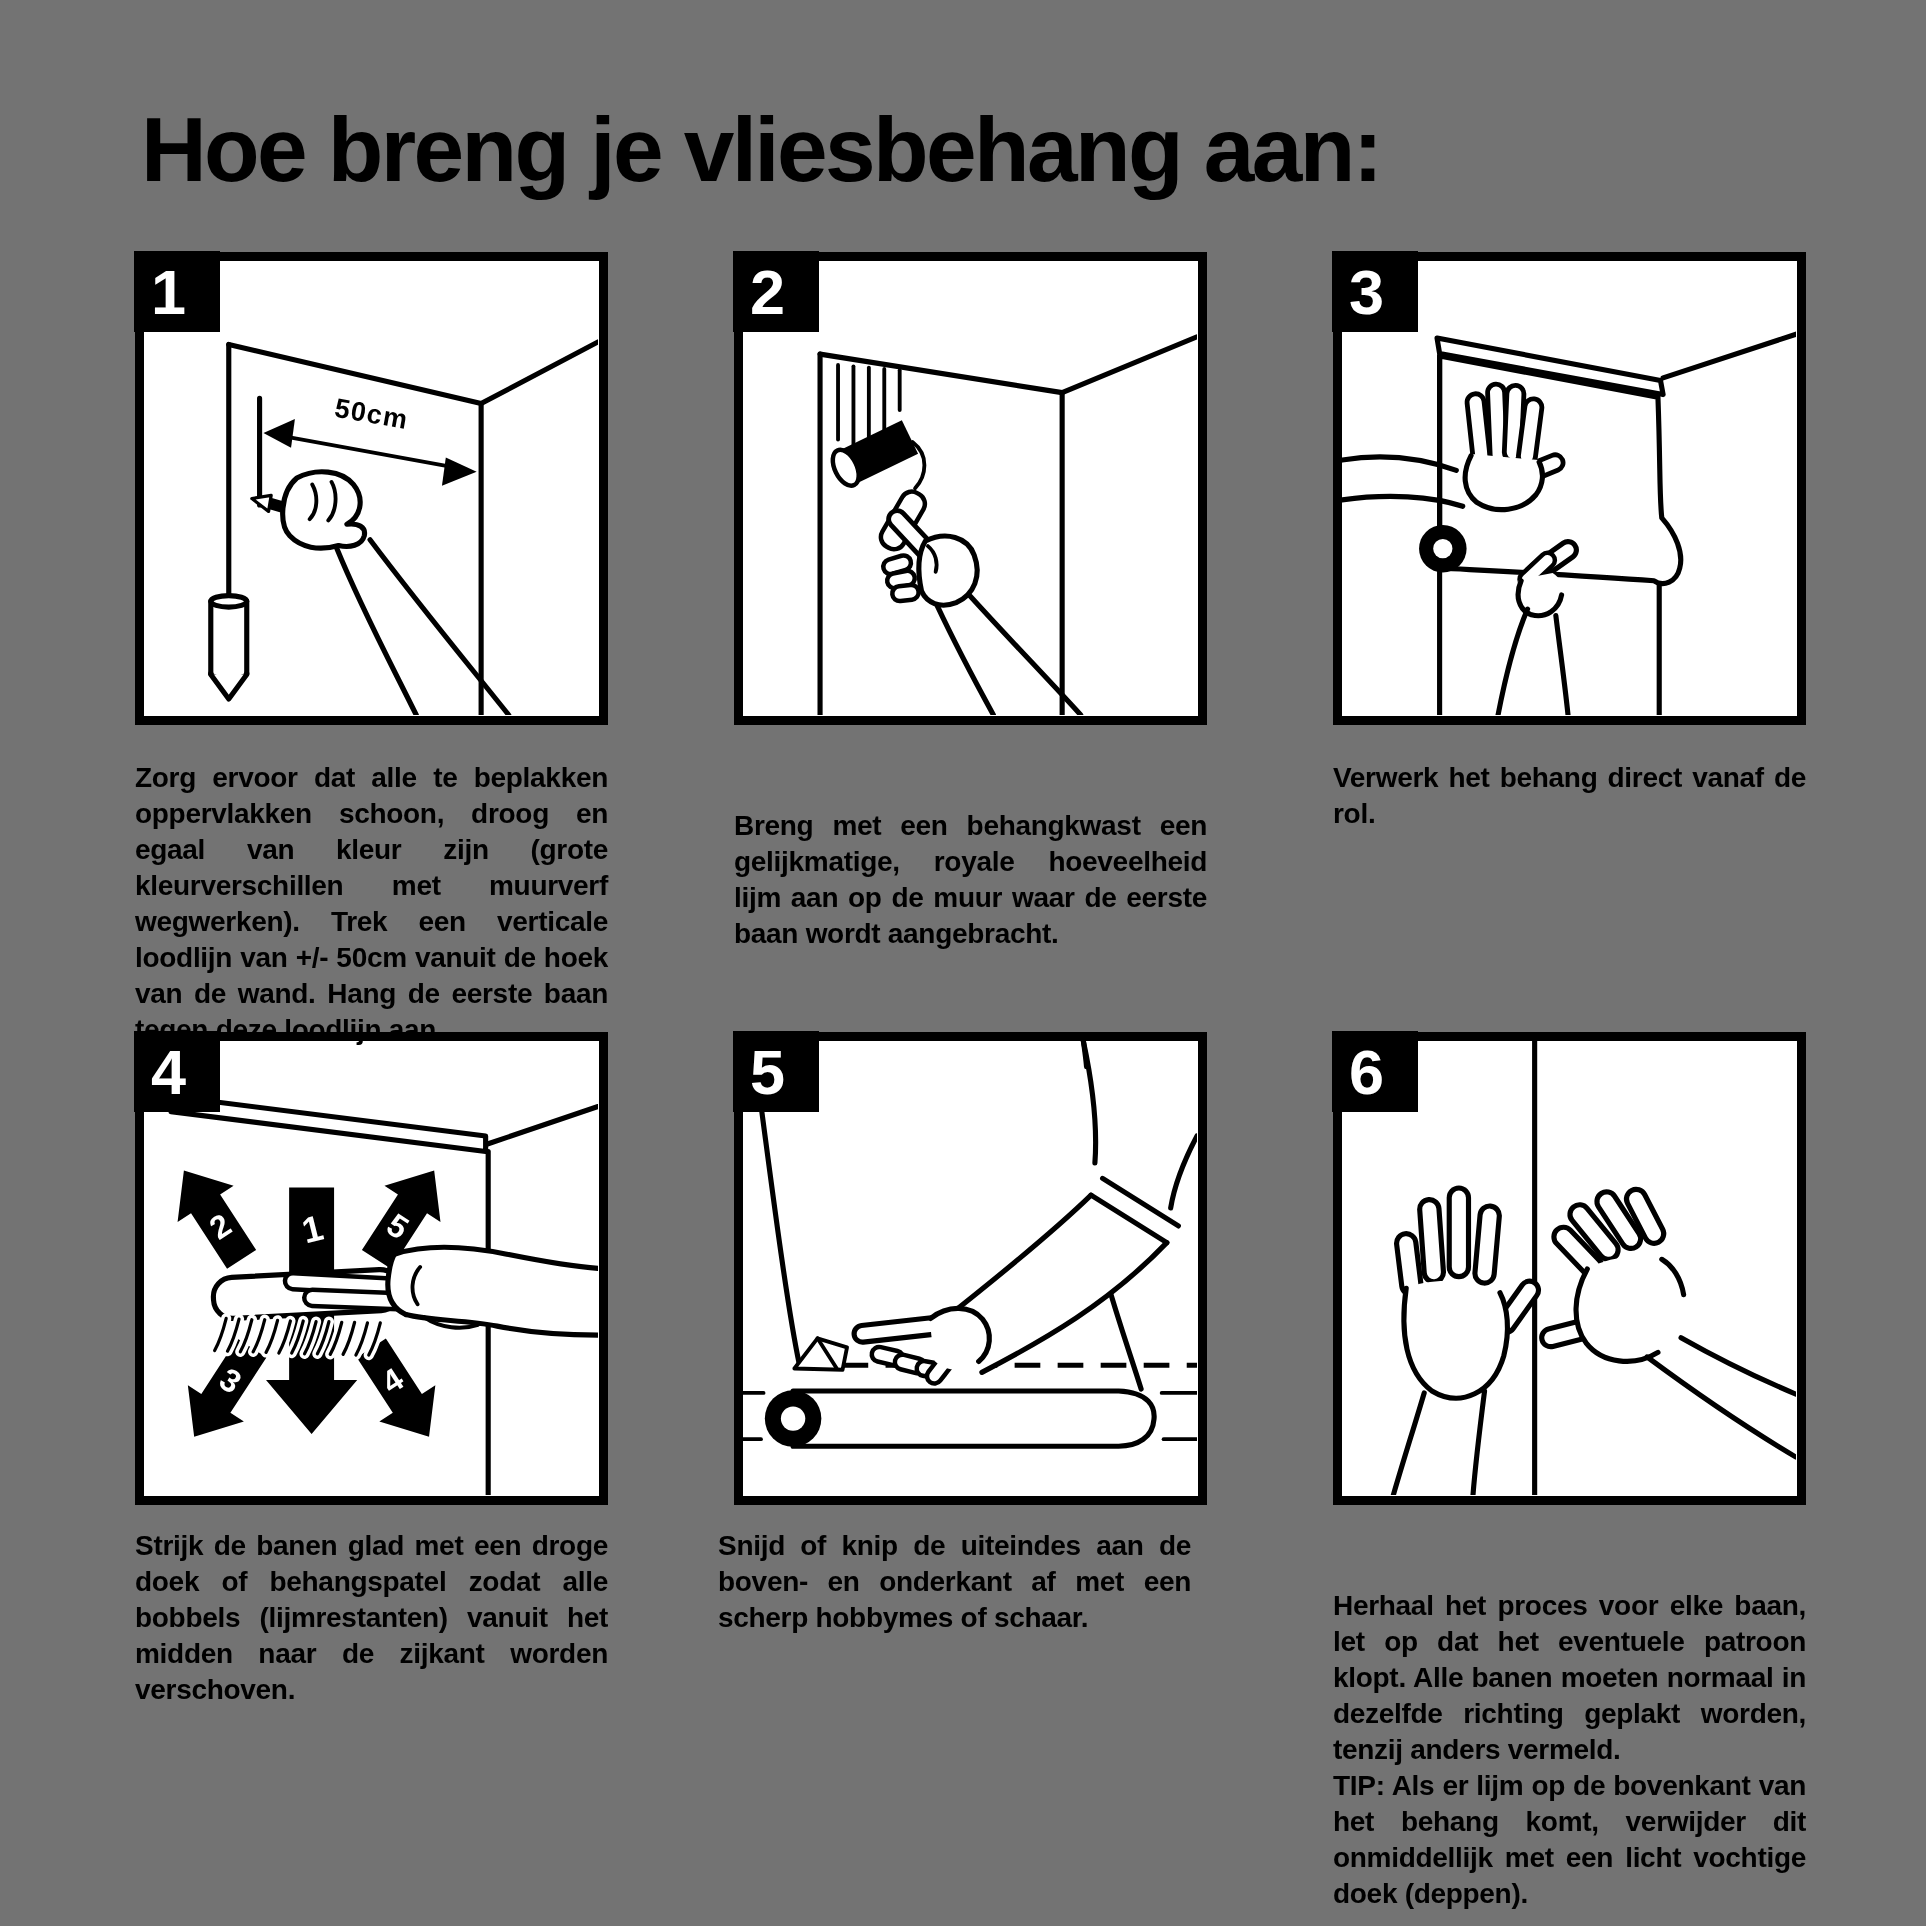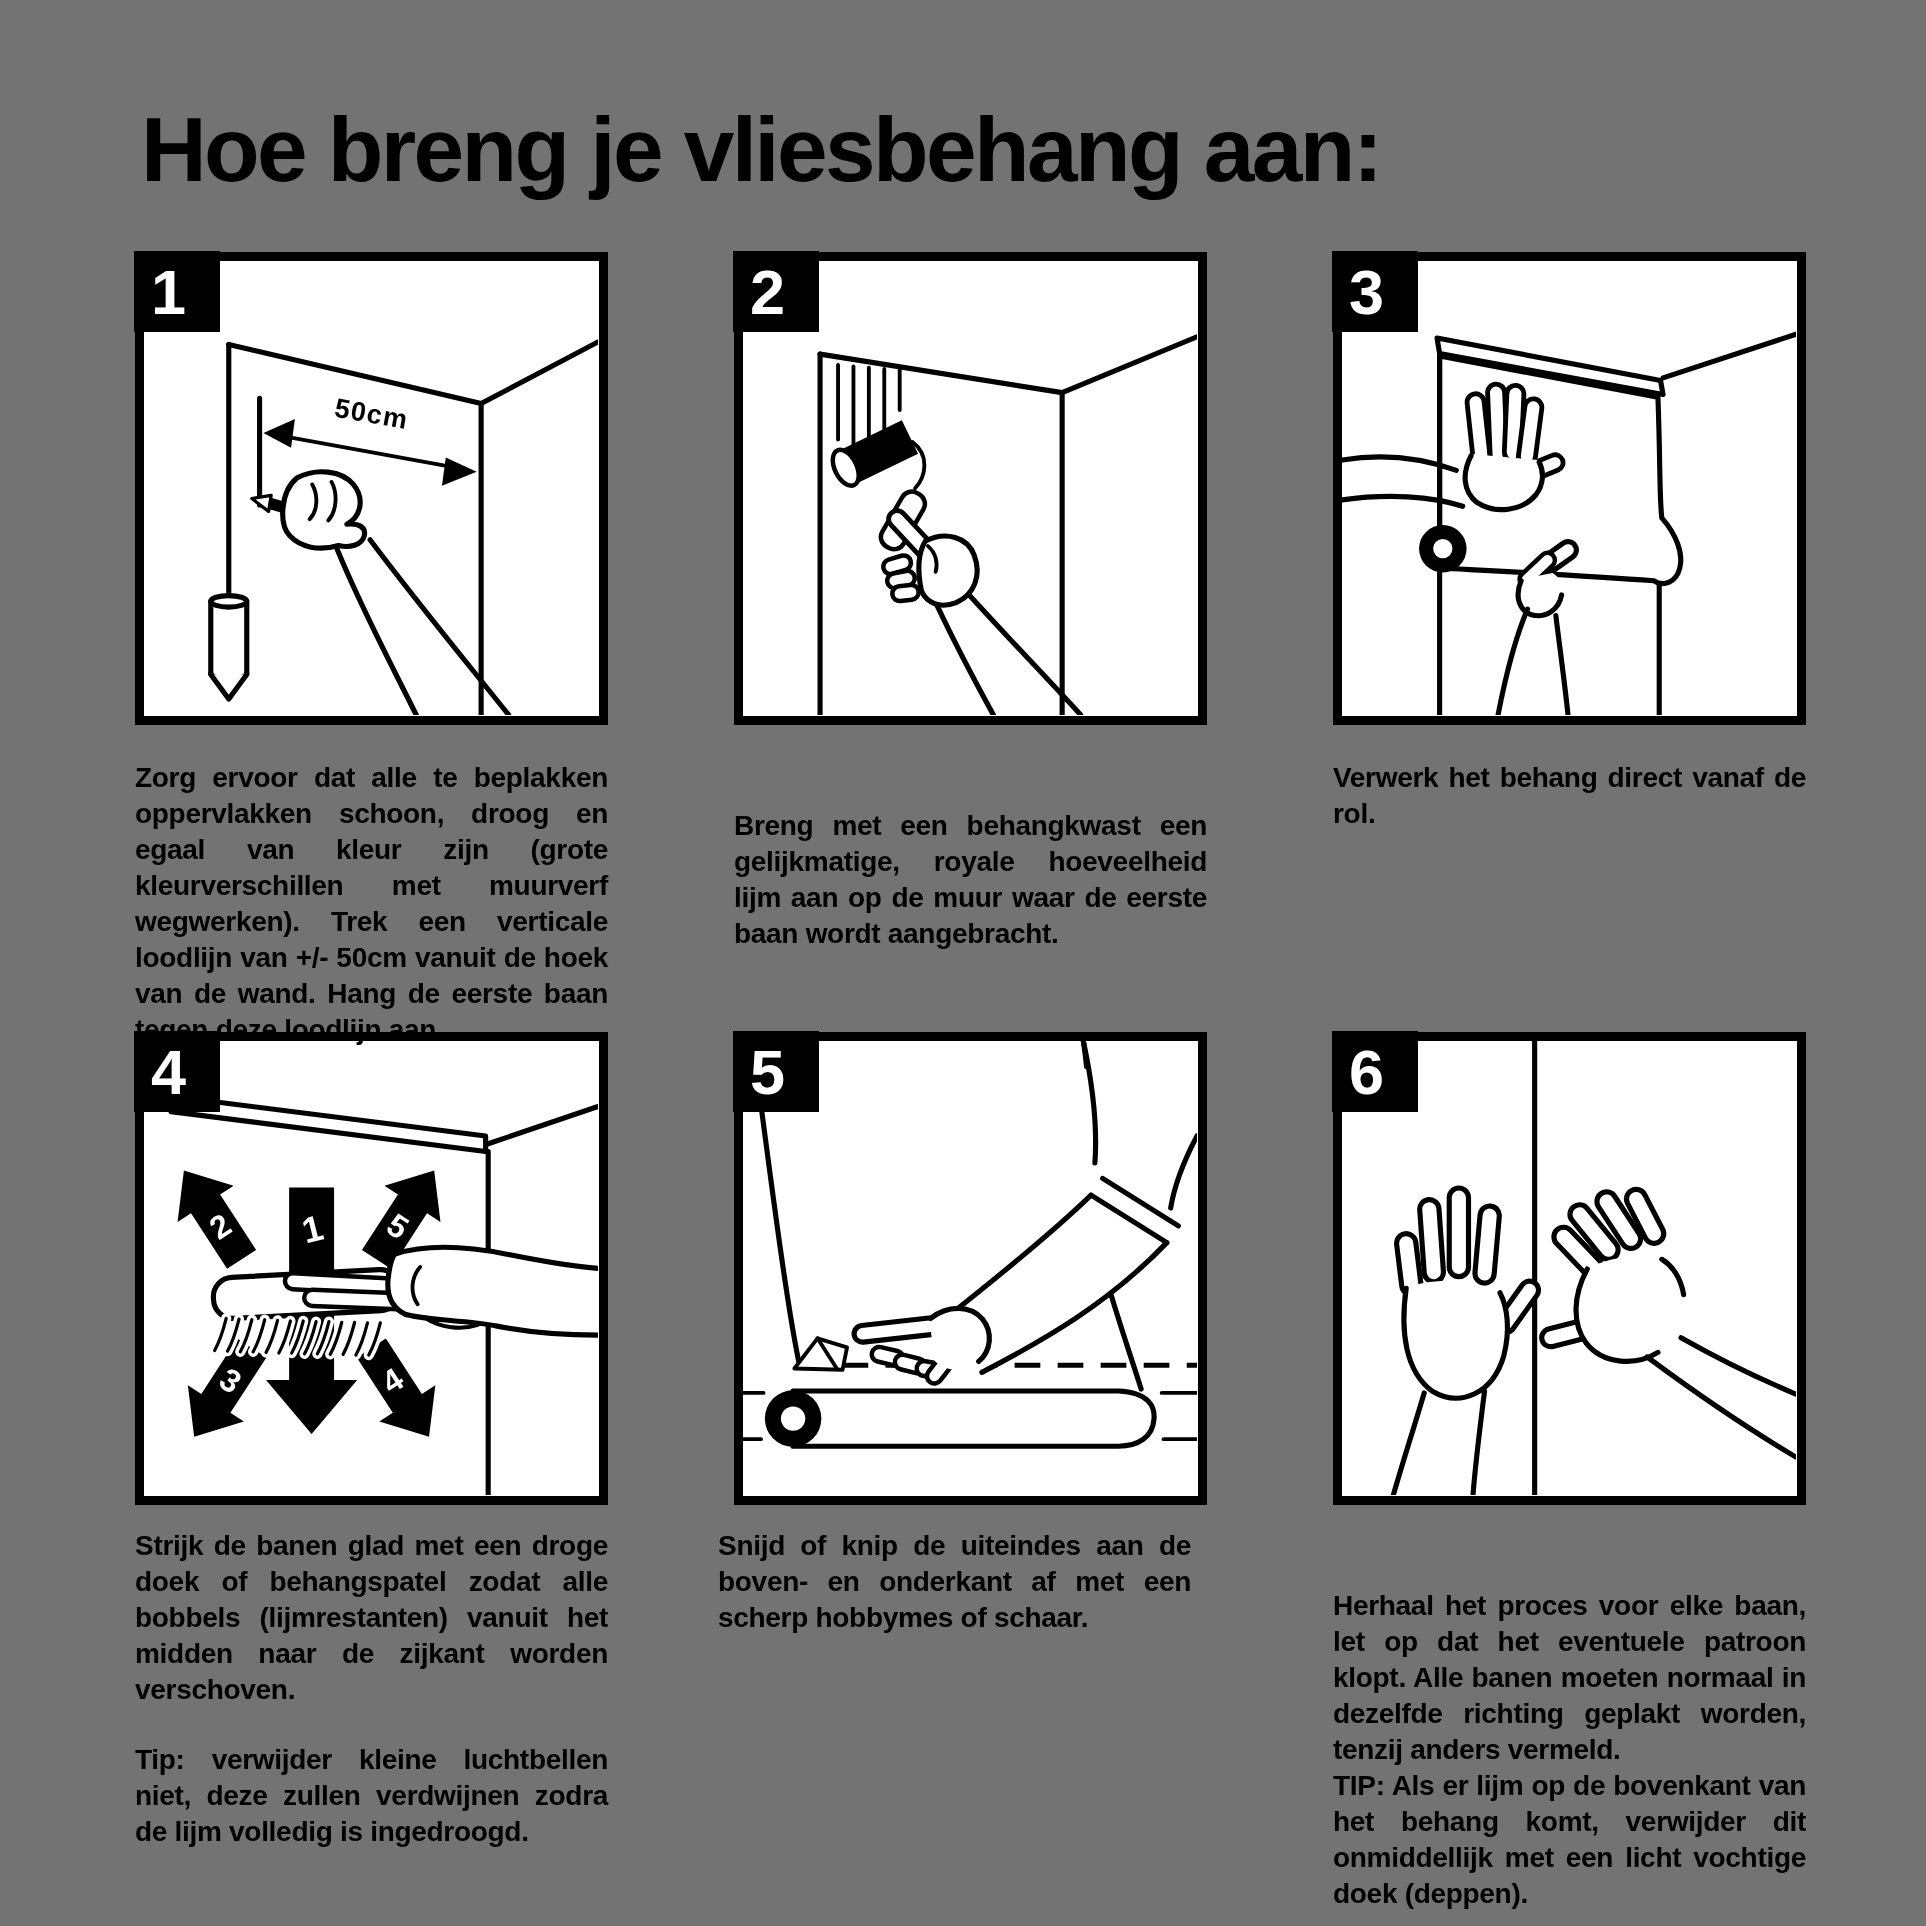--- a/index.html
+++ b/index.html
@@ -337,21 +337,20 @@
   <div class="caption" style="left:734px;top:760px;margin-top:48px;">
     <p>Breng met een behangkwast een gelijkmatige, royale hoeveelheid lijm aan op de muur waar de eerste baan wordt aangebracht.</p>
   </div>
 
   <div class="caption" style="left:1333px;top:760px;">
     <p>Verwerk het behang direct vanaf de rol.</p>
   </div>
 
   <div class="caption" style="left:135px;top:1528px;">
     <p>Strijk de banen glad met een droge doek of behangspatel zodat alle bobbels (lijmrestanten) vanuit het midden naar de zijkant worden verschoven.</p>
-    <p class="gap">Tip: verwijder kleine luchtbellen niet, deze zullen verdwijnen zodra de lijm volledig is ingedroogd.</p>
   </div>
 
   <div class="caption" style="left:718px;top:1528px;">
     <p>Snijd of knip de uiteindes aan de boven- en onderkant af met een scherp hobbymes of schaar.</p>
   </div>
 
   <div class="caption" style="left:1333px;top:1588px;">
     <p>Herhaal het proces voor elke baan, let op dat het eventuele patroon klopt. Alle banen moeten normaal in dezelfde richting geplakt worden, tenzij anders vermeld.</p>
     <p>TIP: Als er lijm op de bovenkant van het behang komt, verwijder dit onmiddellijk met een licht vochtige doek (deppen).</p>
   </div>

